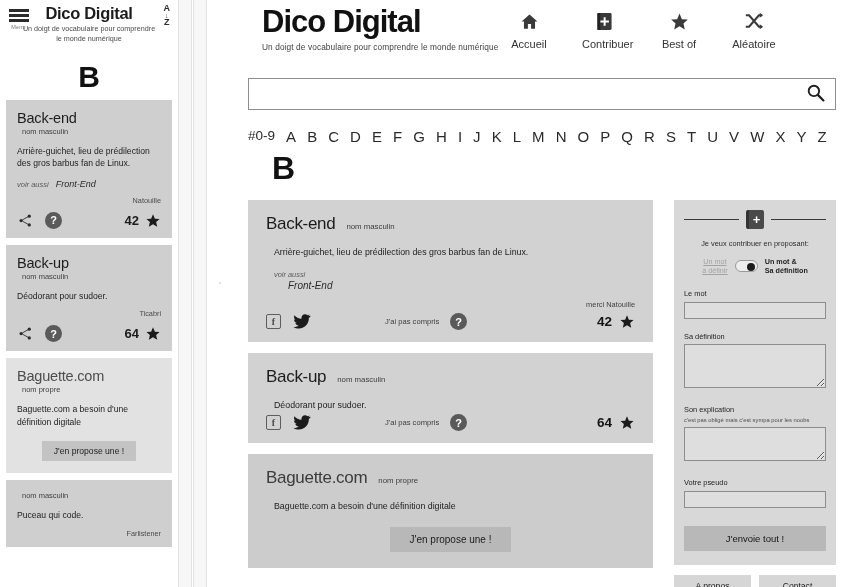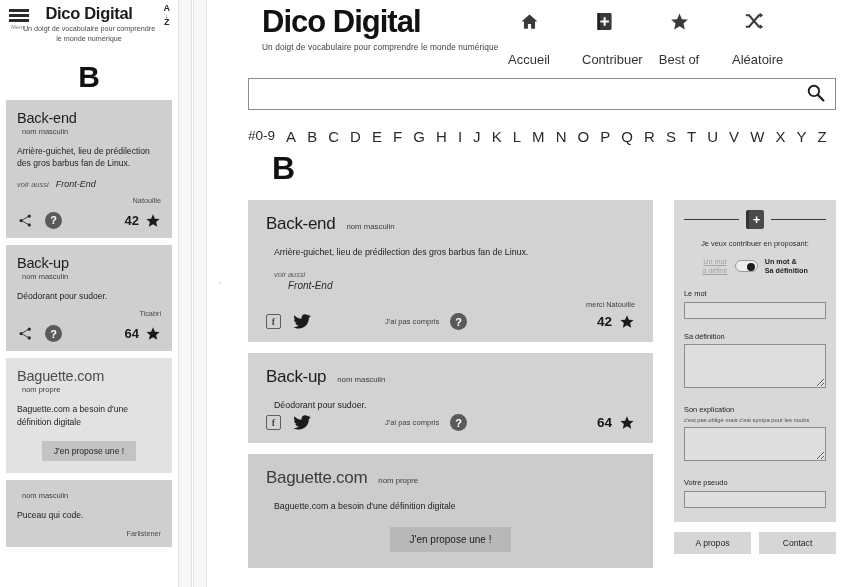--- a/index.html
+++ b/index.html
@@ -81,21 +81,21 @@
   
   .desktop { position:absolute; left:222px; top:0; width:638px; height:587px; background:#fff; }
 
   .d-header { position:relative; height:62px; }
   .d-brand { position:absolute; left:40px; top:6px; }
   .d-title { font-size:31px; font-weight:bold; color:#111; letter-spacing:-1px; line-height:1.05; }
   .d-sub { font-size:8.3px; color:#3d3d3d; margin-top:3px; letter-spacing:.1px; }
   .d-nav { position:absolute; left:285px; top:10px; display:flex; gap:31px; }
   .d-nav-item { width:44px; text-align:center; cursor:pointer; }
   .d-nav-ico { height:22px; display:flex; align-items:center; justify-content:center; }
-  .d-nav-lbl { font-size:13px; color:#333; margin-top:20px; }
+  .d-nav-lbl { font-size:11px; color:#333; margin-top:6px; }
 
   .d-search {
     position:absolute; left:26px; top:78px; width:588px; height:32px;
     border:1.5px solid #8e8e8e; background:#fff; display:flex; align-items:center;
   }
   .d-search input {
     flex:1; border:none; outline:none; height:100%; padding:0 10px;
     font-family:inherit; font-size:11px; color:#222; background:transparent;
   }
   .d-search .mag { margin-right:10px; }
@@ -447,20 +447,21 @@
         <div class="fld-lbl">Sa définition</div>
         <textarea class="fld-ta" style=""></textarea>
 
         <div class="fld-lbl">Son explication</div>
         <div class="fld-hint">c'est pas obligé mais c'est sympa pour les noobs</div>
         <textarea class="fld-ta sm" style=""></textarea>
 
         <div class="fld-lbl">Votre pseudo</div>
         <input class="fld-in" type="text" value="" style="">
 
+        <button class="send-btn">J'envoie tout !</button>
       </div>
 
       <div class="side-links">
         <button>A propos</button>
         <button>Contact</button>
       </div>
 
     </div>
 
   </div>

